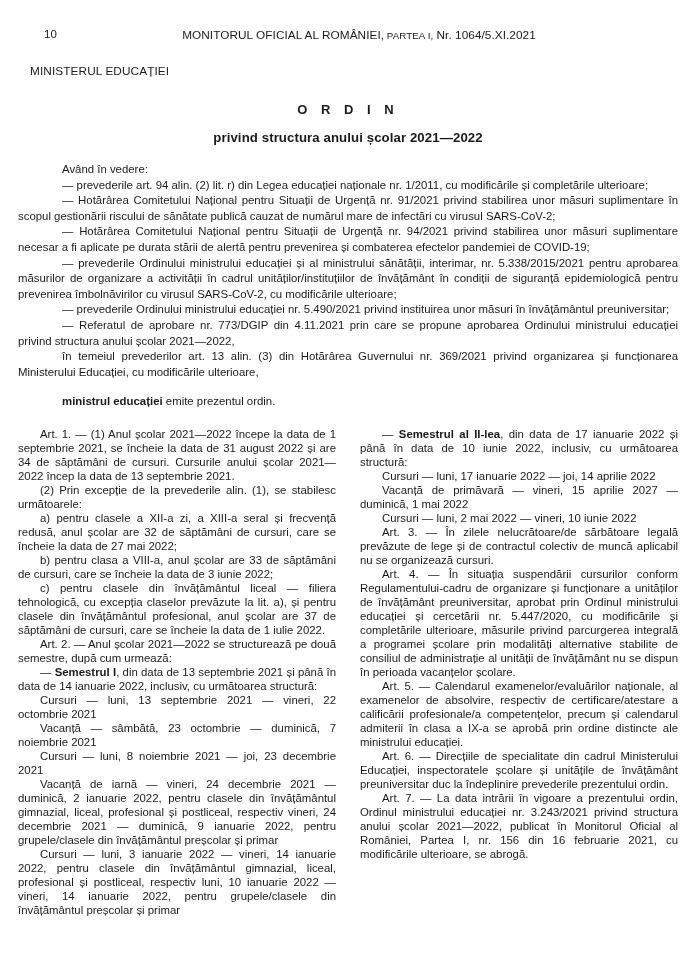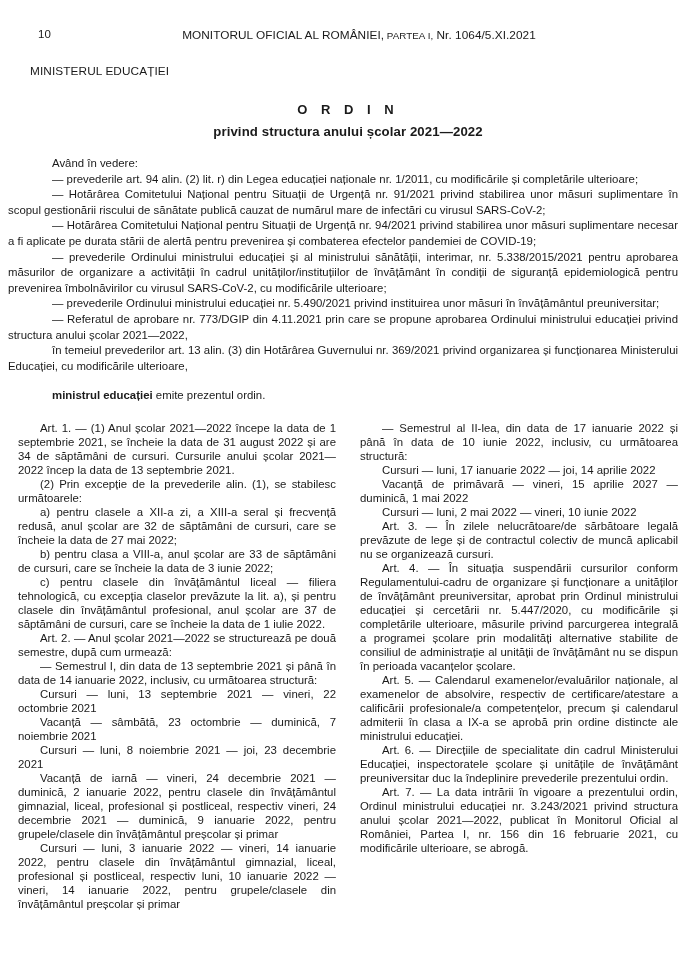--- a/index.html
+++ b/index.html
@@ -24,21 +24,21 @@
   }
 
   
   .runhead {
     position: relative;
     height: 34px;
     margin-top: 26px;
   }
   .page-number {
     position: absolute;
-    left: 38px;
+    left: 44px;
     top: 2px;
     font-size: 11.5px;
     letter-spacing: 0.1px;
   }
   .runhead-title {
     position: absolute;
     left: 4px;
     right: 0;
     top: 2px;
     text-align: center;
@@ -63,27 +63,27 @@
     text-align: center;
     font-weight: bold;
     font-size: 13px;
     letter-spacing: 5px;
     margin-top: 24px;
   }
   .doc-subtitle {
     text-align: center;
     font-weight: bold;
     font-size: 13.2px;
-    margin-top: 7px;
+    margin-top: 13px;
     letter-spacing: 0.1px;
   }
 
   
   .preamble {
-    margin: 17px 18px 0 8px;
+    margin: 17px 18px 0 18px;
     font-size: 11.4px;
     line-height: 15.6px;
     text-align: justify;
     text-justify: inter-word;
   }
   .preamble p {
     margin: 0;
     text-indent: 44px;
   }
   .preamble p.emit {
@@ -102,21 +102,21 @@
     width: 318px;
     font-size: 11.4px;
     line-height: 14px;
     text-align: justify;
     text-justify: inter-word;
   }
   .col p {
     margin: 0;
     text-indent: 22px;
   }
-  .col b { font-weight: normal; }
+  .col b { font-weight: bold; }
 </style>
 </head>
 <body>
 
 <div class="page">
 
   <div class="runhead">
     <div class="page-number">10</div>
     <div class="runhead-title"><span>MONITORUL OFICIAL AL ROMÂNIEI,</span><span class="smallcaps"> PARTEA I,</span><span> Nr. 1064/5.XI.2021</span></div>
   </div>

